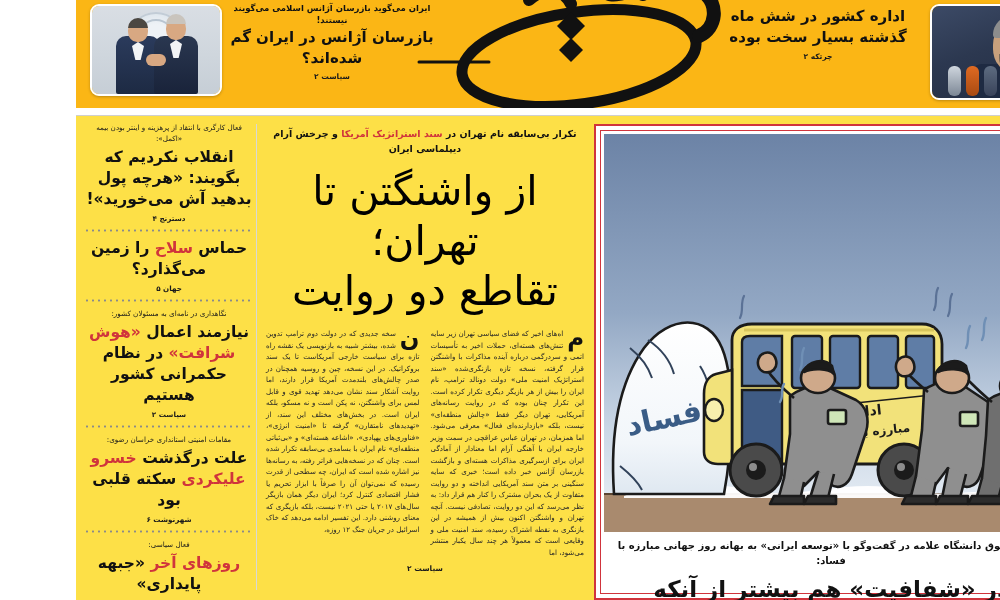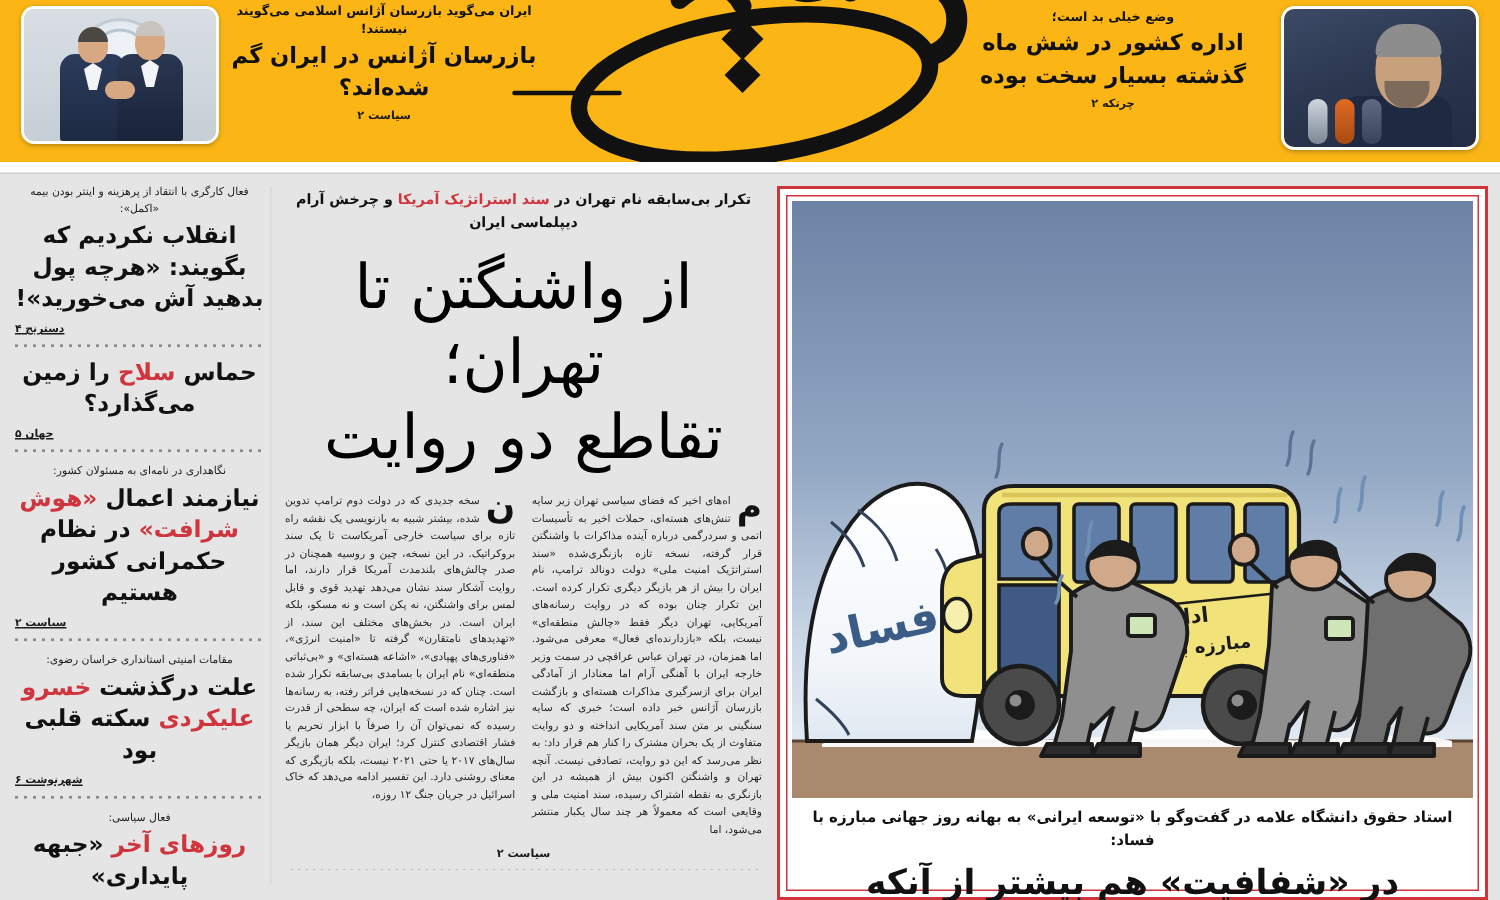--- a/index.html
+++ b/index.html
@@ -3,21 +3,21 @@
 <meta charset="utf-8">
 <title>Newspaper Front Page</title>
 <style>
   html,body{margin:0;padding:0;}
   body{
     width:1000px;height:600px;overflow:hidden;
     background:#ffffff;
     font-family:"DejaVu Sans","Liberation Sans",sans-serif;
     direction:rtl;
   }
-  .page{position:relative;width:1000px;height:600px;overflow:hidden;background:#e5e5e5;}
+  .page{position:relative;width:924px;height:600px;overflow:hidden;background:#fde047;}
 
   
   .banner{
     position:absolute;left:0;top:0;width:1000px;height:108px;
     background:#fbb615;overflow:hidden;
   }
   .banner-strip-bottom{
     position:absolute;left:0;top:108px;width:1000px;height:8px;background:#ffffff;
   }
   .hairline{
@@ -145,21 +145,21 @@
     text-align:center;font-size:11px;font-weight:800;line-height:1.45;margin-top:25px;padding:0 8px;color:#111;
   }
 
   
   .panel-side{position:absolute;left:6px;top:4px;width:174px;height:480px;}
   .vdiv{position:absolute;left:180px;top:8px;width:1px;height:466px;background:#d8d8d8;}
   .item{padding:0 4px;}
   .item .kick{font-size:7.2px;font-weight:400;color:#1a1a1a;line-height:1.55;text-align:center;}
   .item .hl{font-size:15.5px;font-weight:800;color:#111;line-height:1.35;text-align:center;margin-top:3px;letter-spacing:-.3px;}
   .item .hl .red{color:#d0343c;}
-  .item .sec{font-size:7.2px;font-weight:700;text-align:left;margin-top:4px;color:#1a1a1a;text-decoration:underline;}
+  .item .sec{font-size:7.2px;font-weight:700;text-align:center;margin-top:4px;color:#1a1a1a;}
   .dots{
     height:3px;margin:6px 2px;
     background-image:radial-gradient(circle,#8a8a8a 1px,transparent 1.2px);
     background-size:6px 3px;background-repeat:repeat-x;
   }
   .item.first{margin-top:2px;}
   .clip{overflow:hidden;}
 </style>
 </head>
 <body>
@@ -213,21 +213,20 @@
         <div class="pr-head"></div>
         <div class="pr-hair"></div>
         <div class="pr-beard"></div>
         <div class="mic mic-1"></div>
         <div class="mic mic-2"></div>
         <div class="mic mic-3"></div>
       </div>
     </div>
 
     <div class="teaser teaser-right">
-      <div class="kicker">وضع خیلی بد است؛</div>
       <div class="ttl">اداره کشور در شش ماه گذشته بسیار سخت بوده</div>
       <div class="sec">چرتکه ۲</div>
     </div>
   </div>
   <div class="banner-strip-bottom"></div>
   <div class="hairline"></div>
 
   <div class="cols">
 
     <div class="panel-art">

